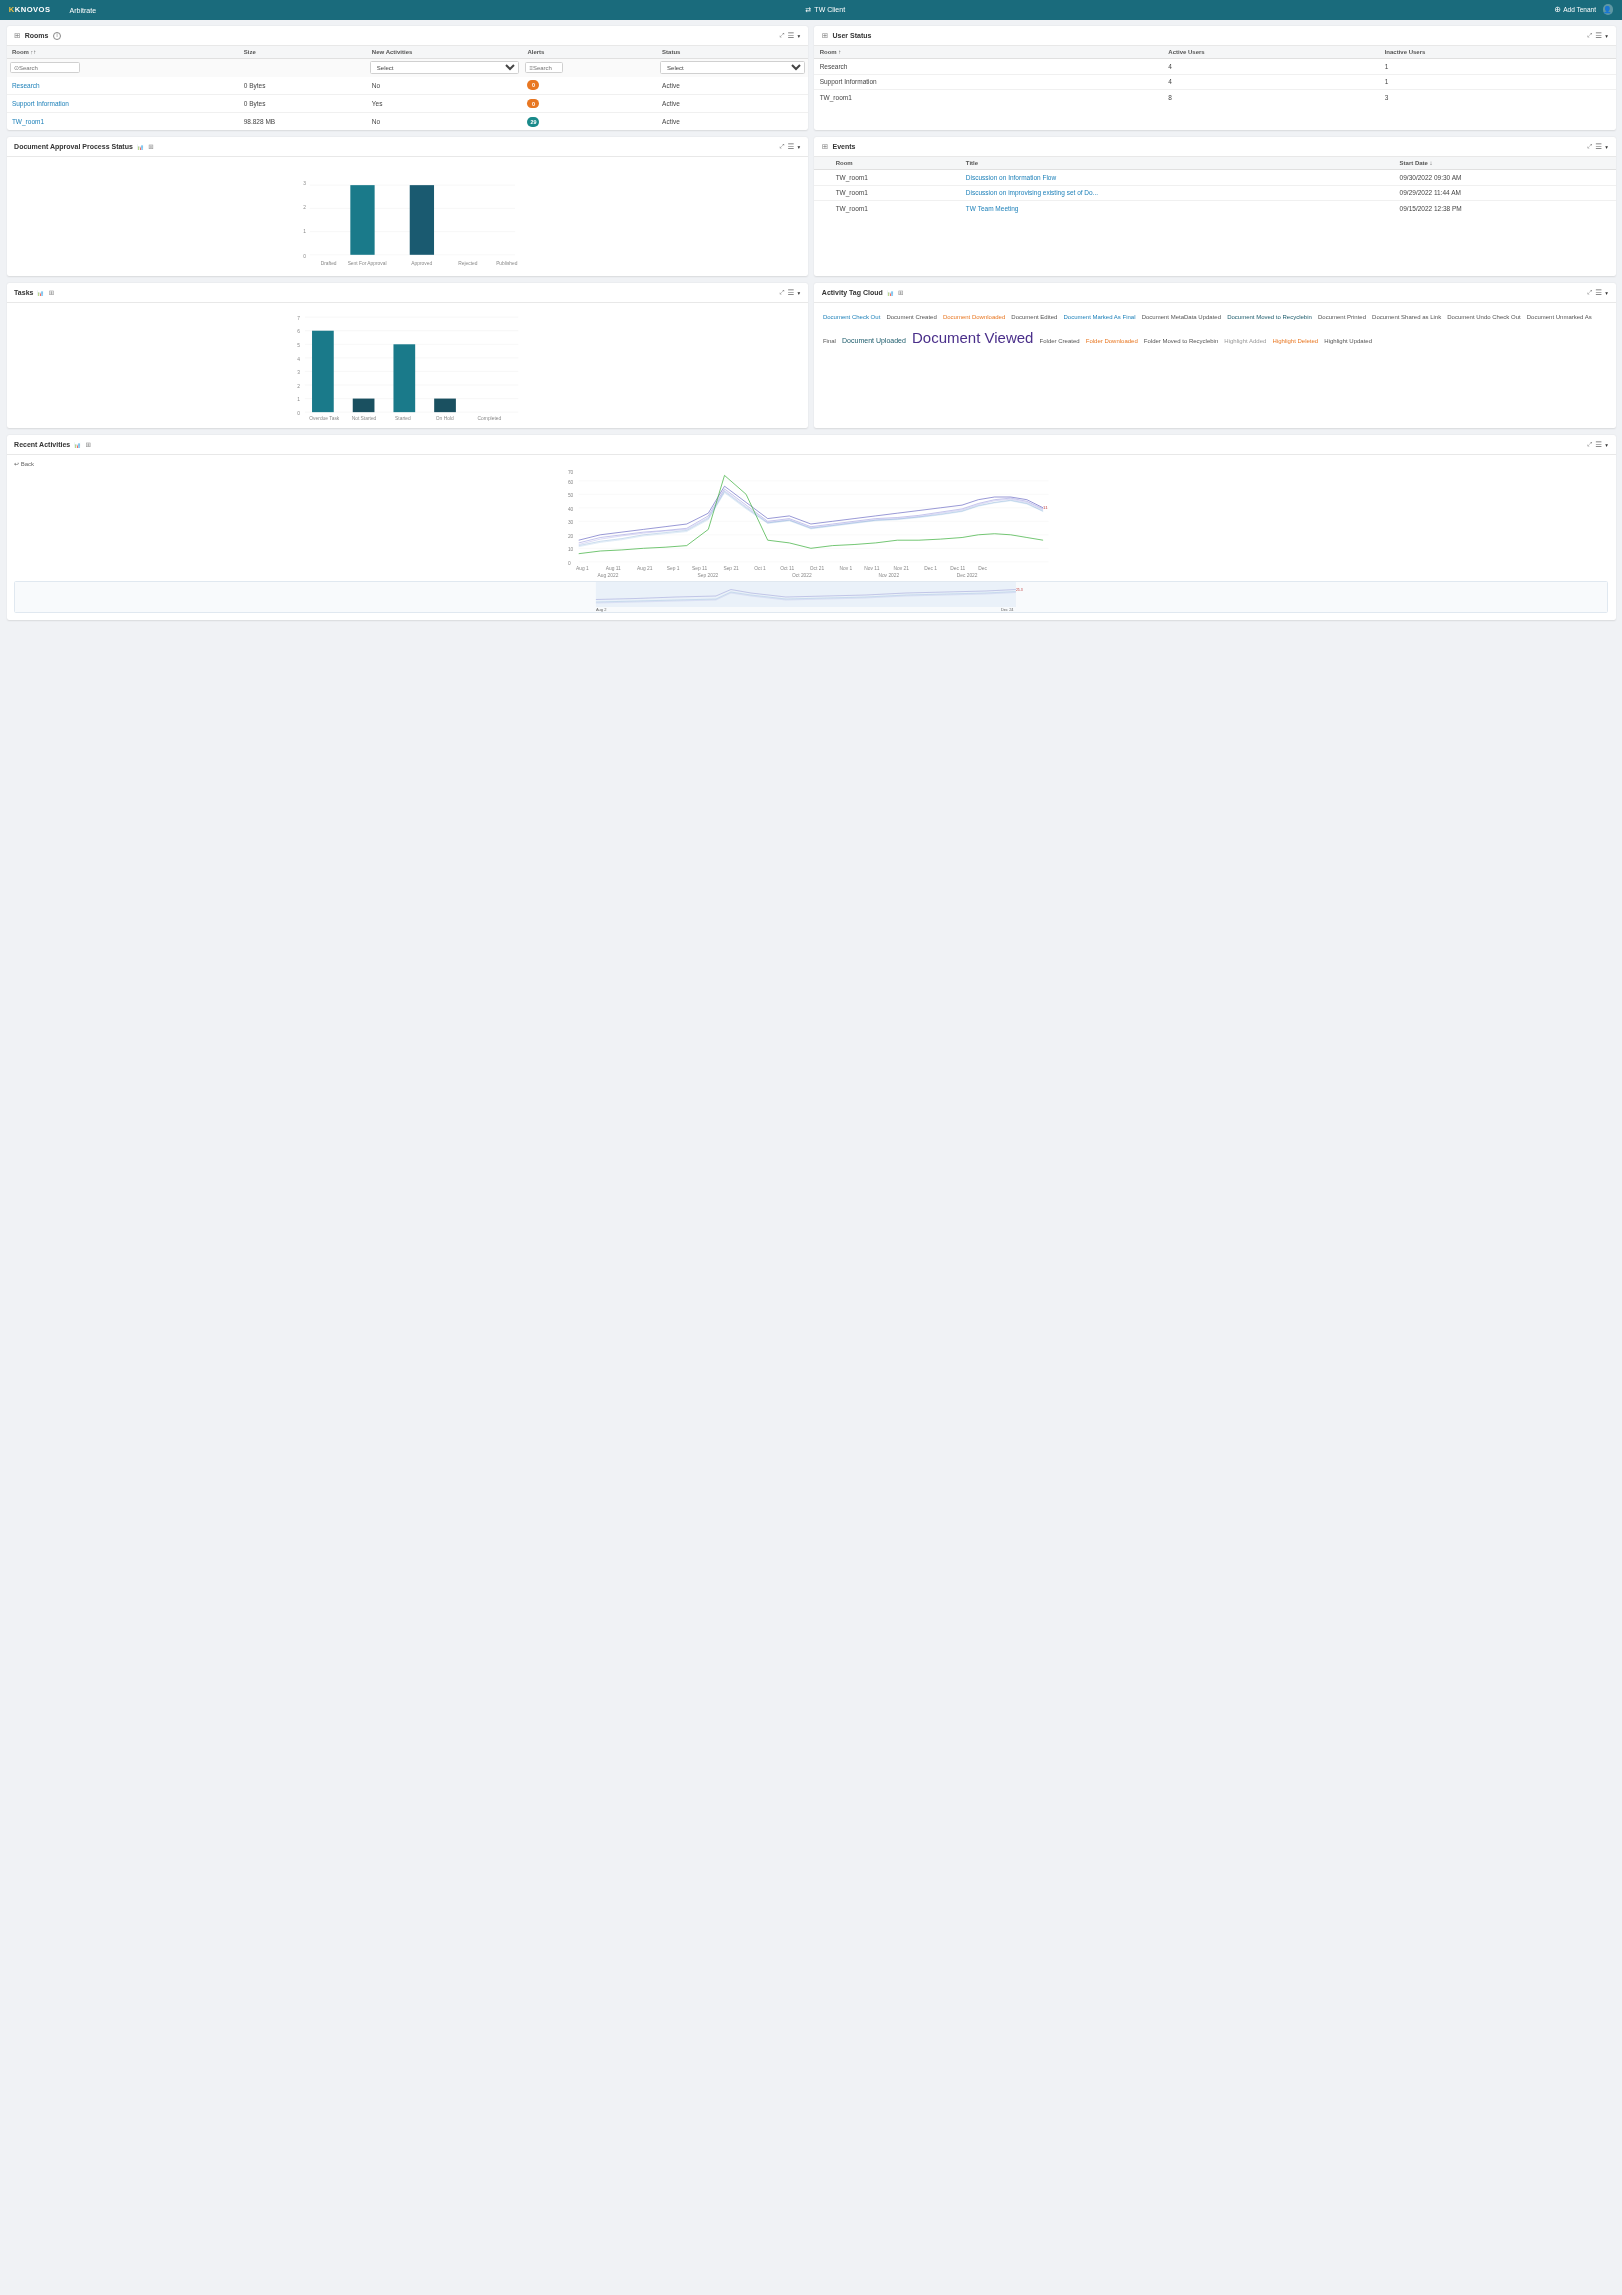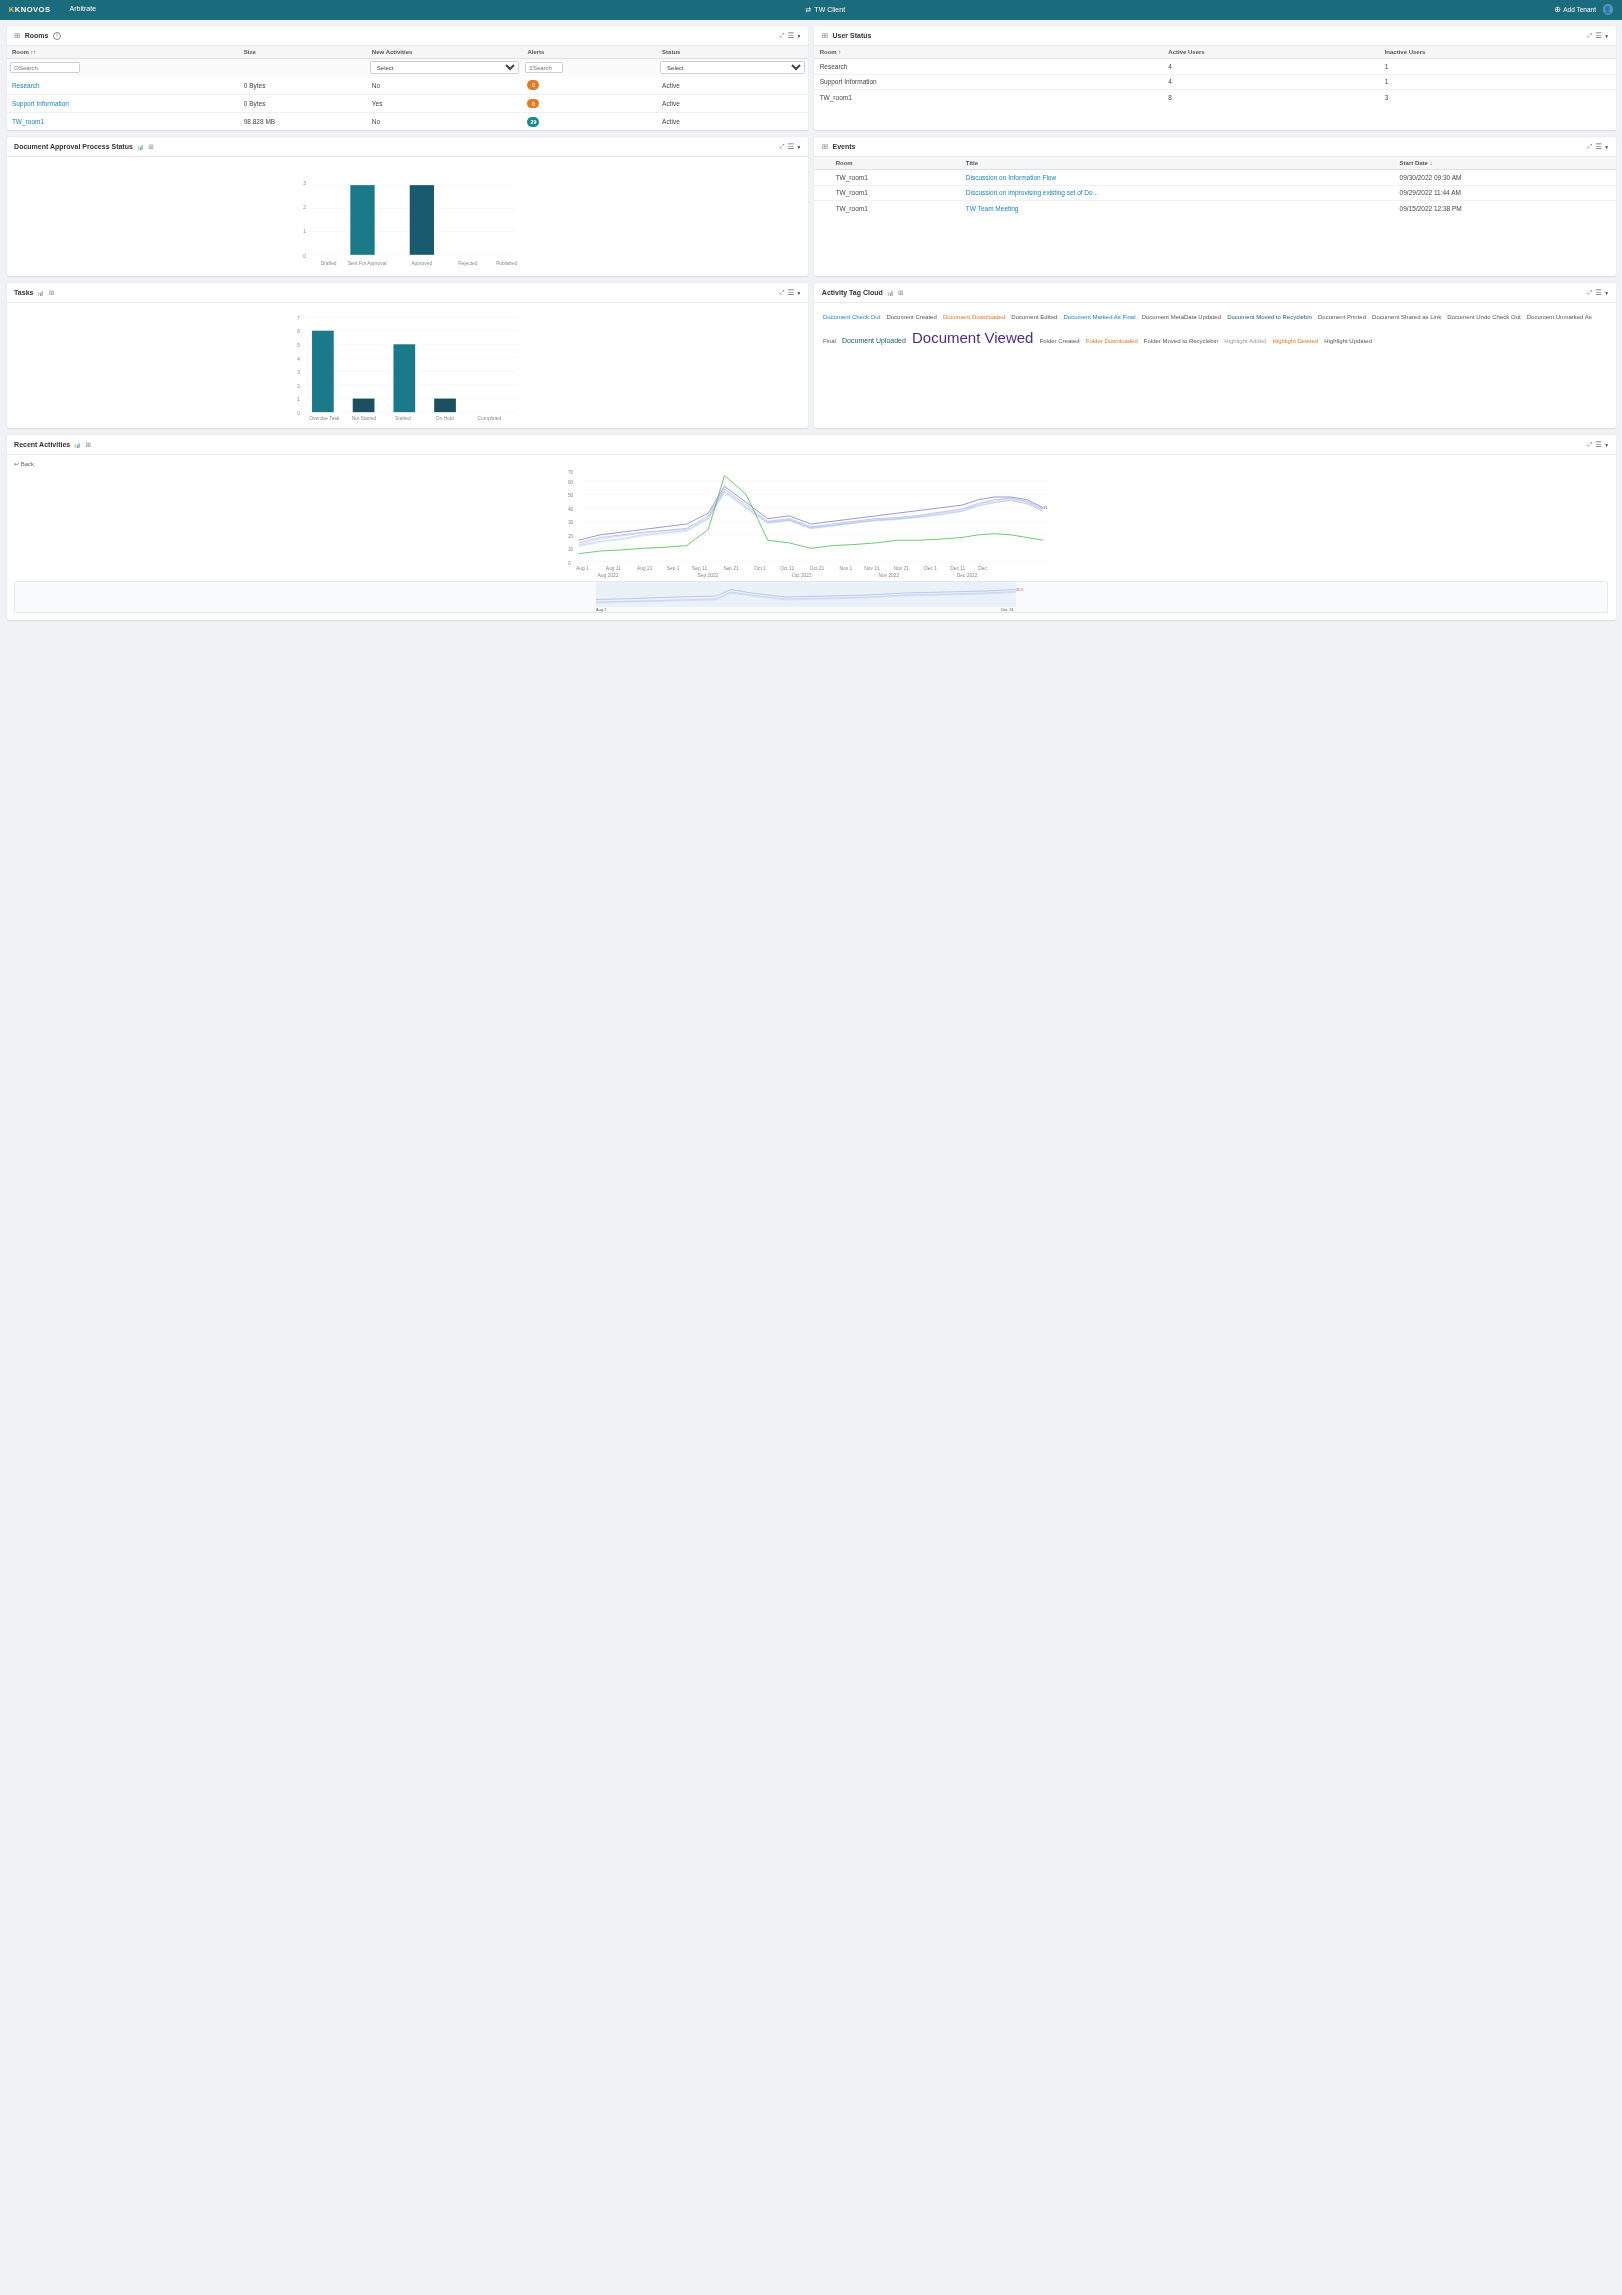--- a/index.html
+++ b/index.html
@@ -11,21 +11,21 @@
       color: white;
       height: 19.5px;
       display: flex;
       align-items: center;
       justify-content: space-between;
       padding: 0 8.7px;
       position: sticky;
       top: 0;
       z-index: 100;
     }
-    .header-left { display: flex; align-items: flex-start; gap: 19px; }
+    .header-left { display: flex; align-items: flex-end; gap: 19px; }
     .header-logo { font-size: 7.6px; font-weight: bold; letter-spacing: 0.5px; }
     .header-logo span { color: #f0c040; }
     .header-app { font-size: 7px; }
     .header-center { font-size: 7px; display: flex; align-items: center; gap: 3.2px; }
     .header-right { display: flex; align-items: center; gap: 6.5px; }
     .header-right .add-tenant { font-size: 6.5px; display: flex; align-items: center; gap: 2.2px; }
     .header-icon { width: 10.8px; height: 10.8px; border-radius: 50%; background: rgba(255,255,255,0.3); display: flex; align-items: center; justify-content: center; cursor: pointer; }
 
     
     .main { padding: 6.5px; }

